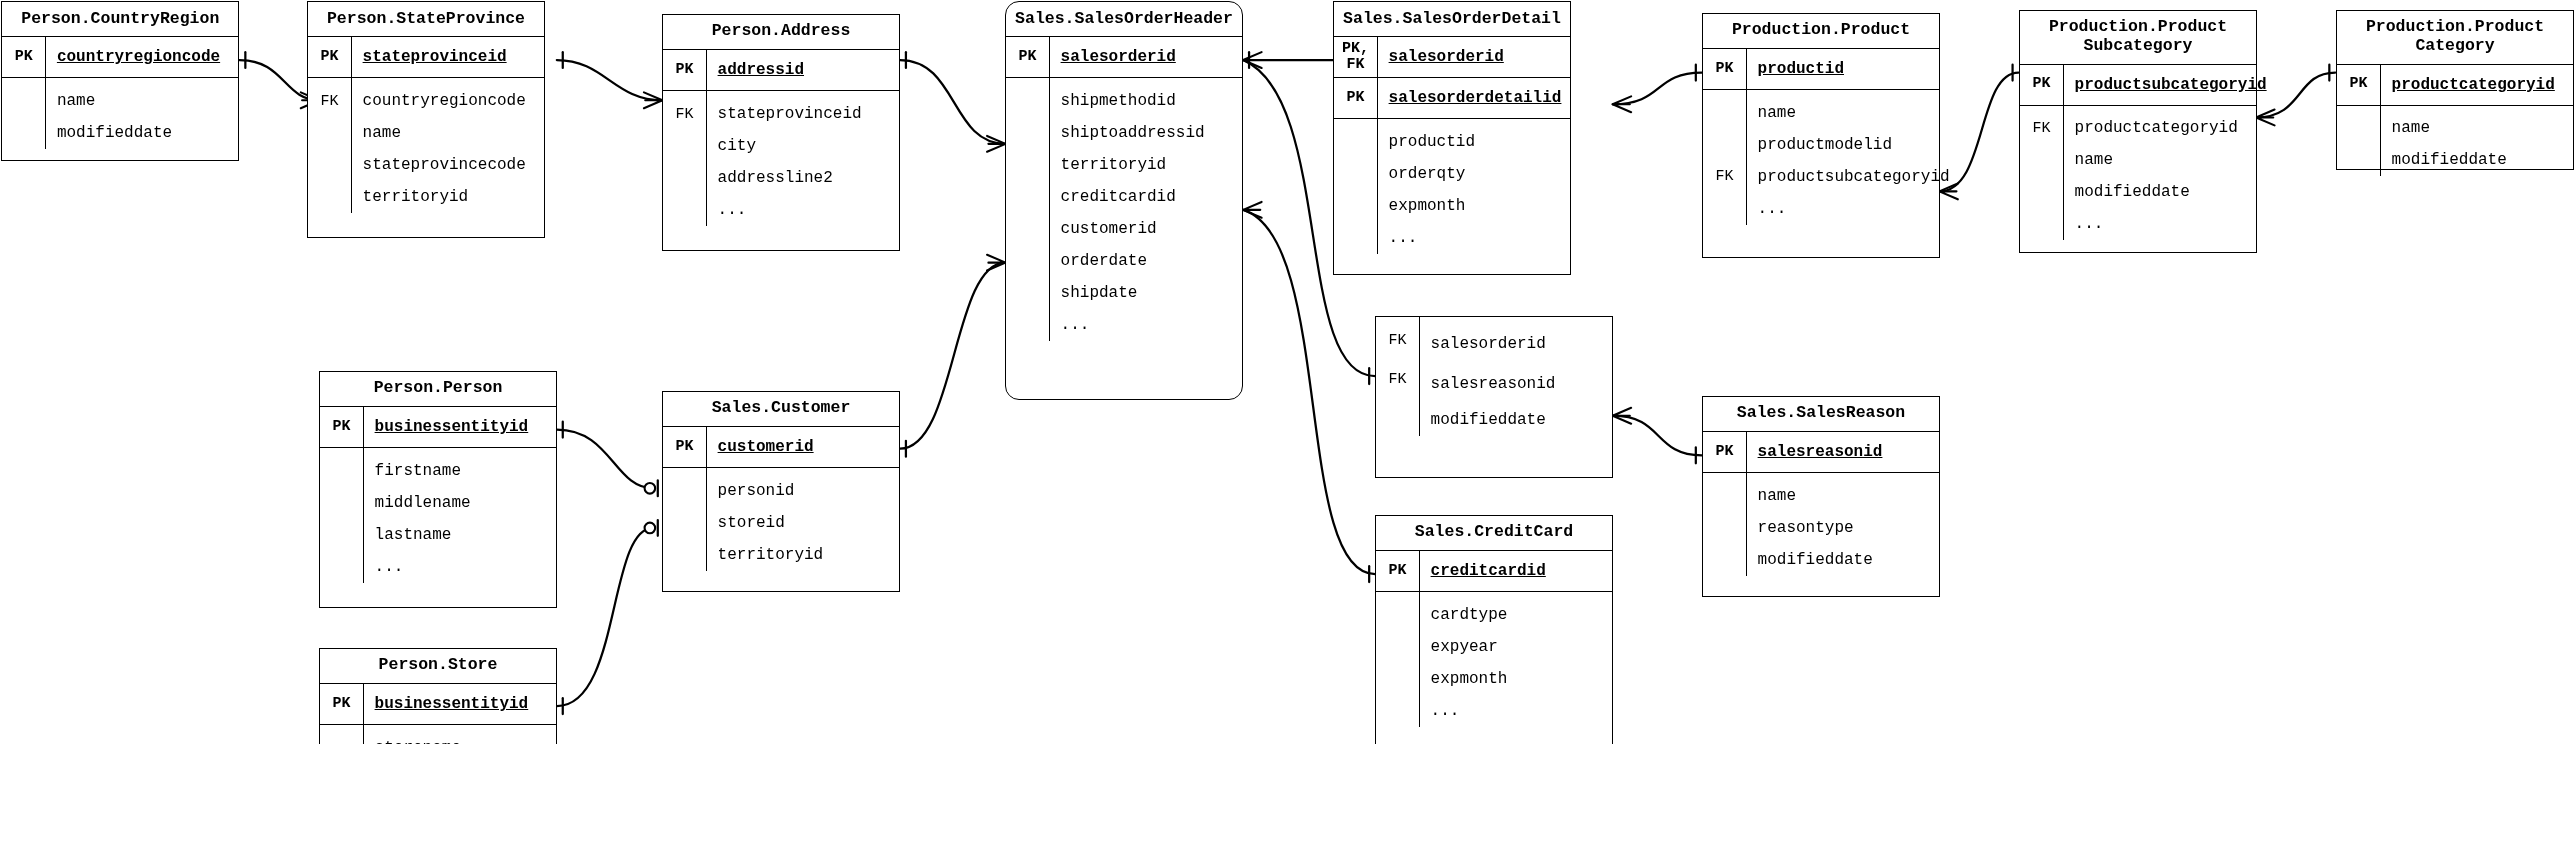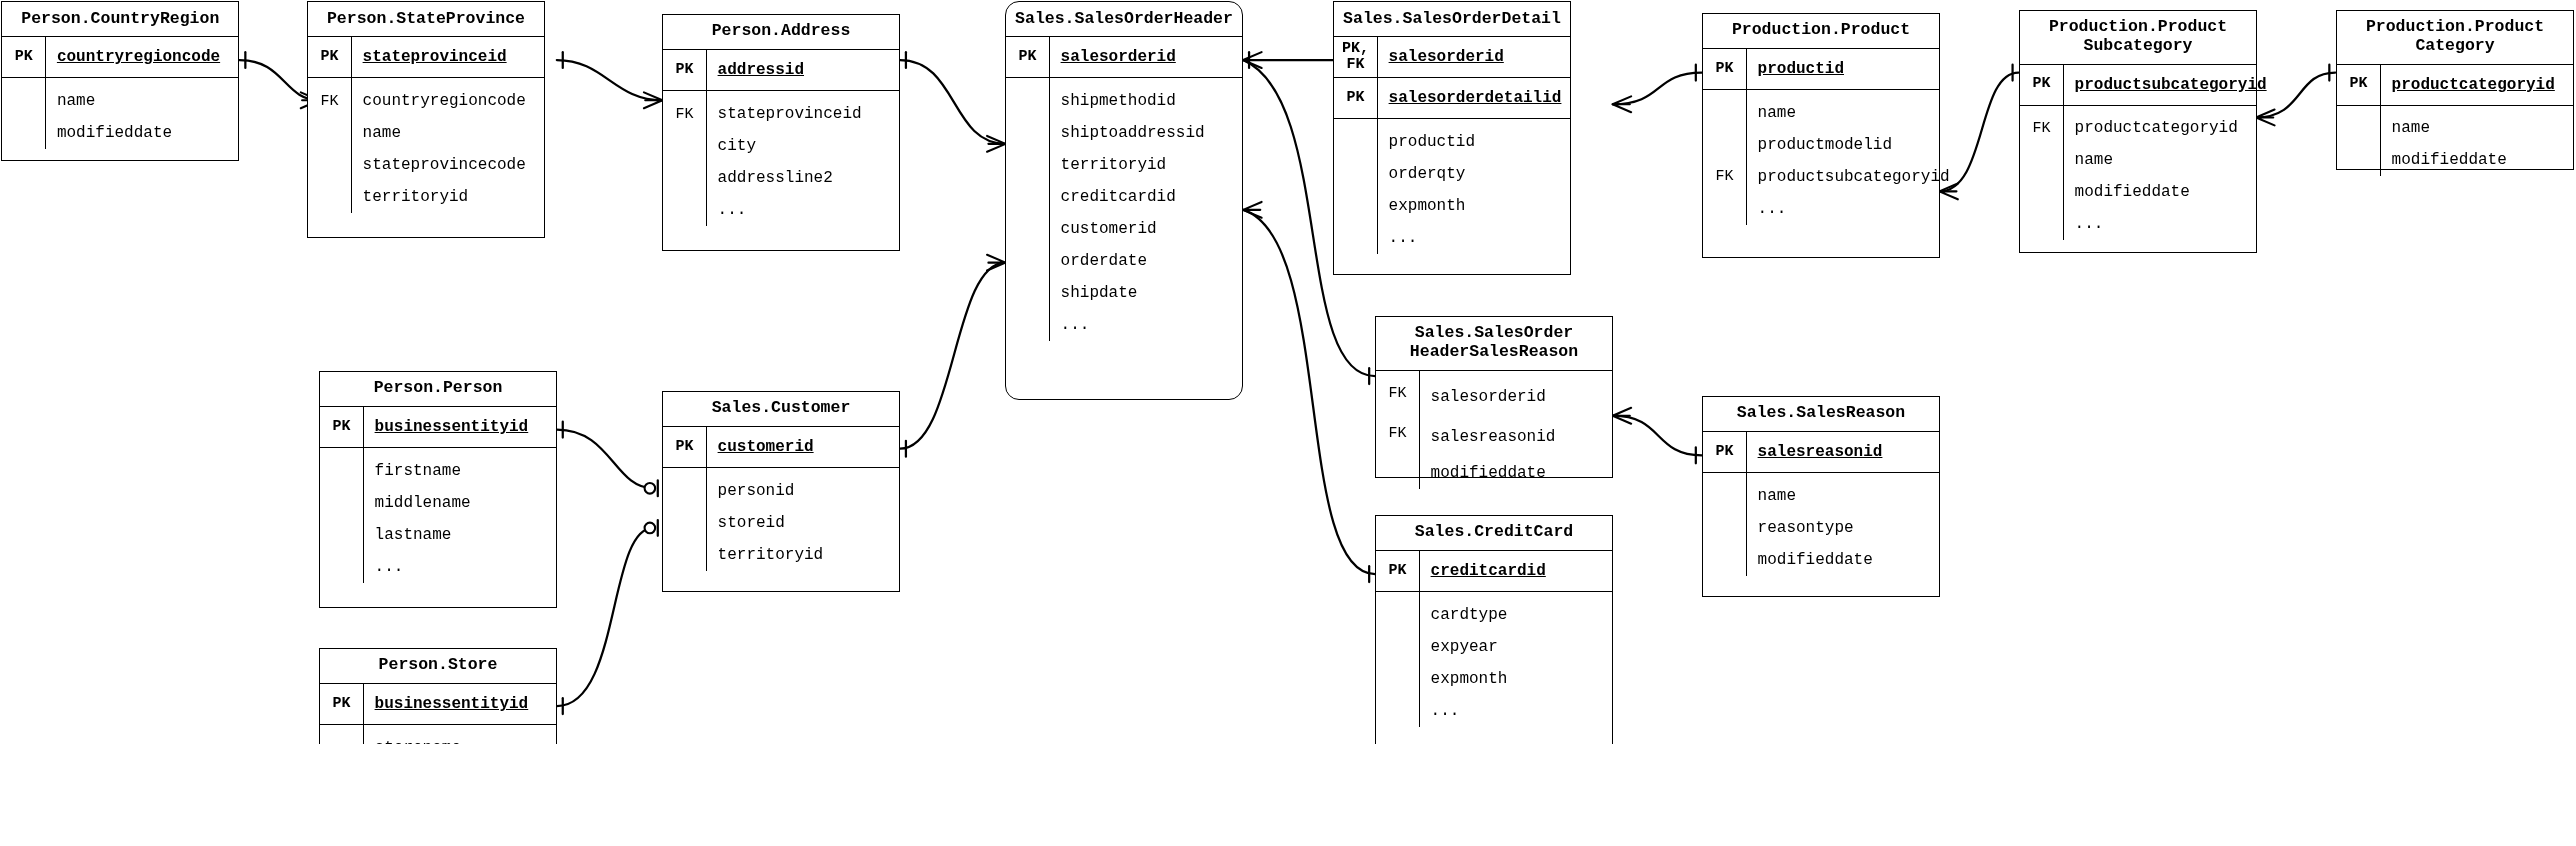--- a/index.html
+++ b/index.html
@@ -354,22 +354,20 @@
       <div class="key-col"></div>
       <div class="names-col">
         <div class="pad-top"></div>
         <div class="plain-attr">name</div>
         <div class="plain-attr">modifieddate</div>
       </div>
     </div>
   </div>
 
   <div class="entity" style="left:1375px; top:316px; width:238px; height:162px;">
-    <div class="entity-title">Sales.SalesOrder
-HeaderSalesReason</div>
     <div class="attr-body">
       <div class="key-col">
         <span class="fk-mark" style="top:14.5px;">FK</span>
         <span class="fk-mark" style="top:54px;">FK</span>
       </div>
       <div class="names-col">
         <div class="pad-top"></div>
         <div class="plain-attr" style="height:40px;">salesorderid</div>
         <div class="plain-attr" style="height:40px;">salesreasonid</div>
         <div class="plain-attr" style="height:32px;">modifieddate</div>

